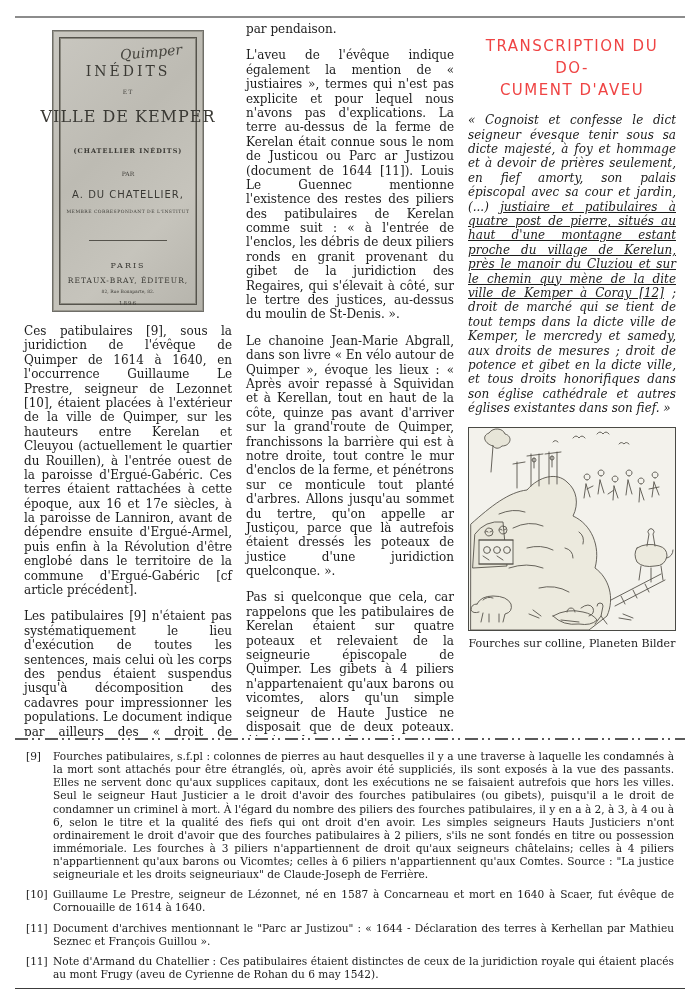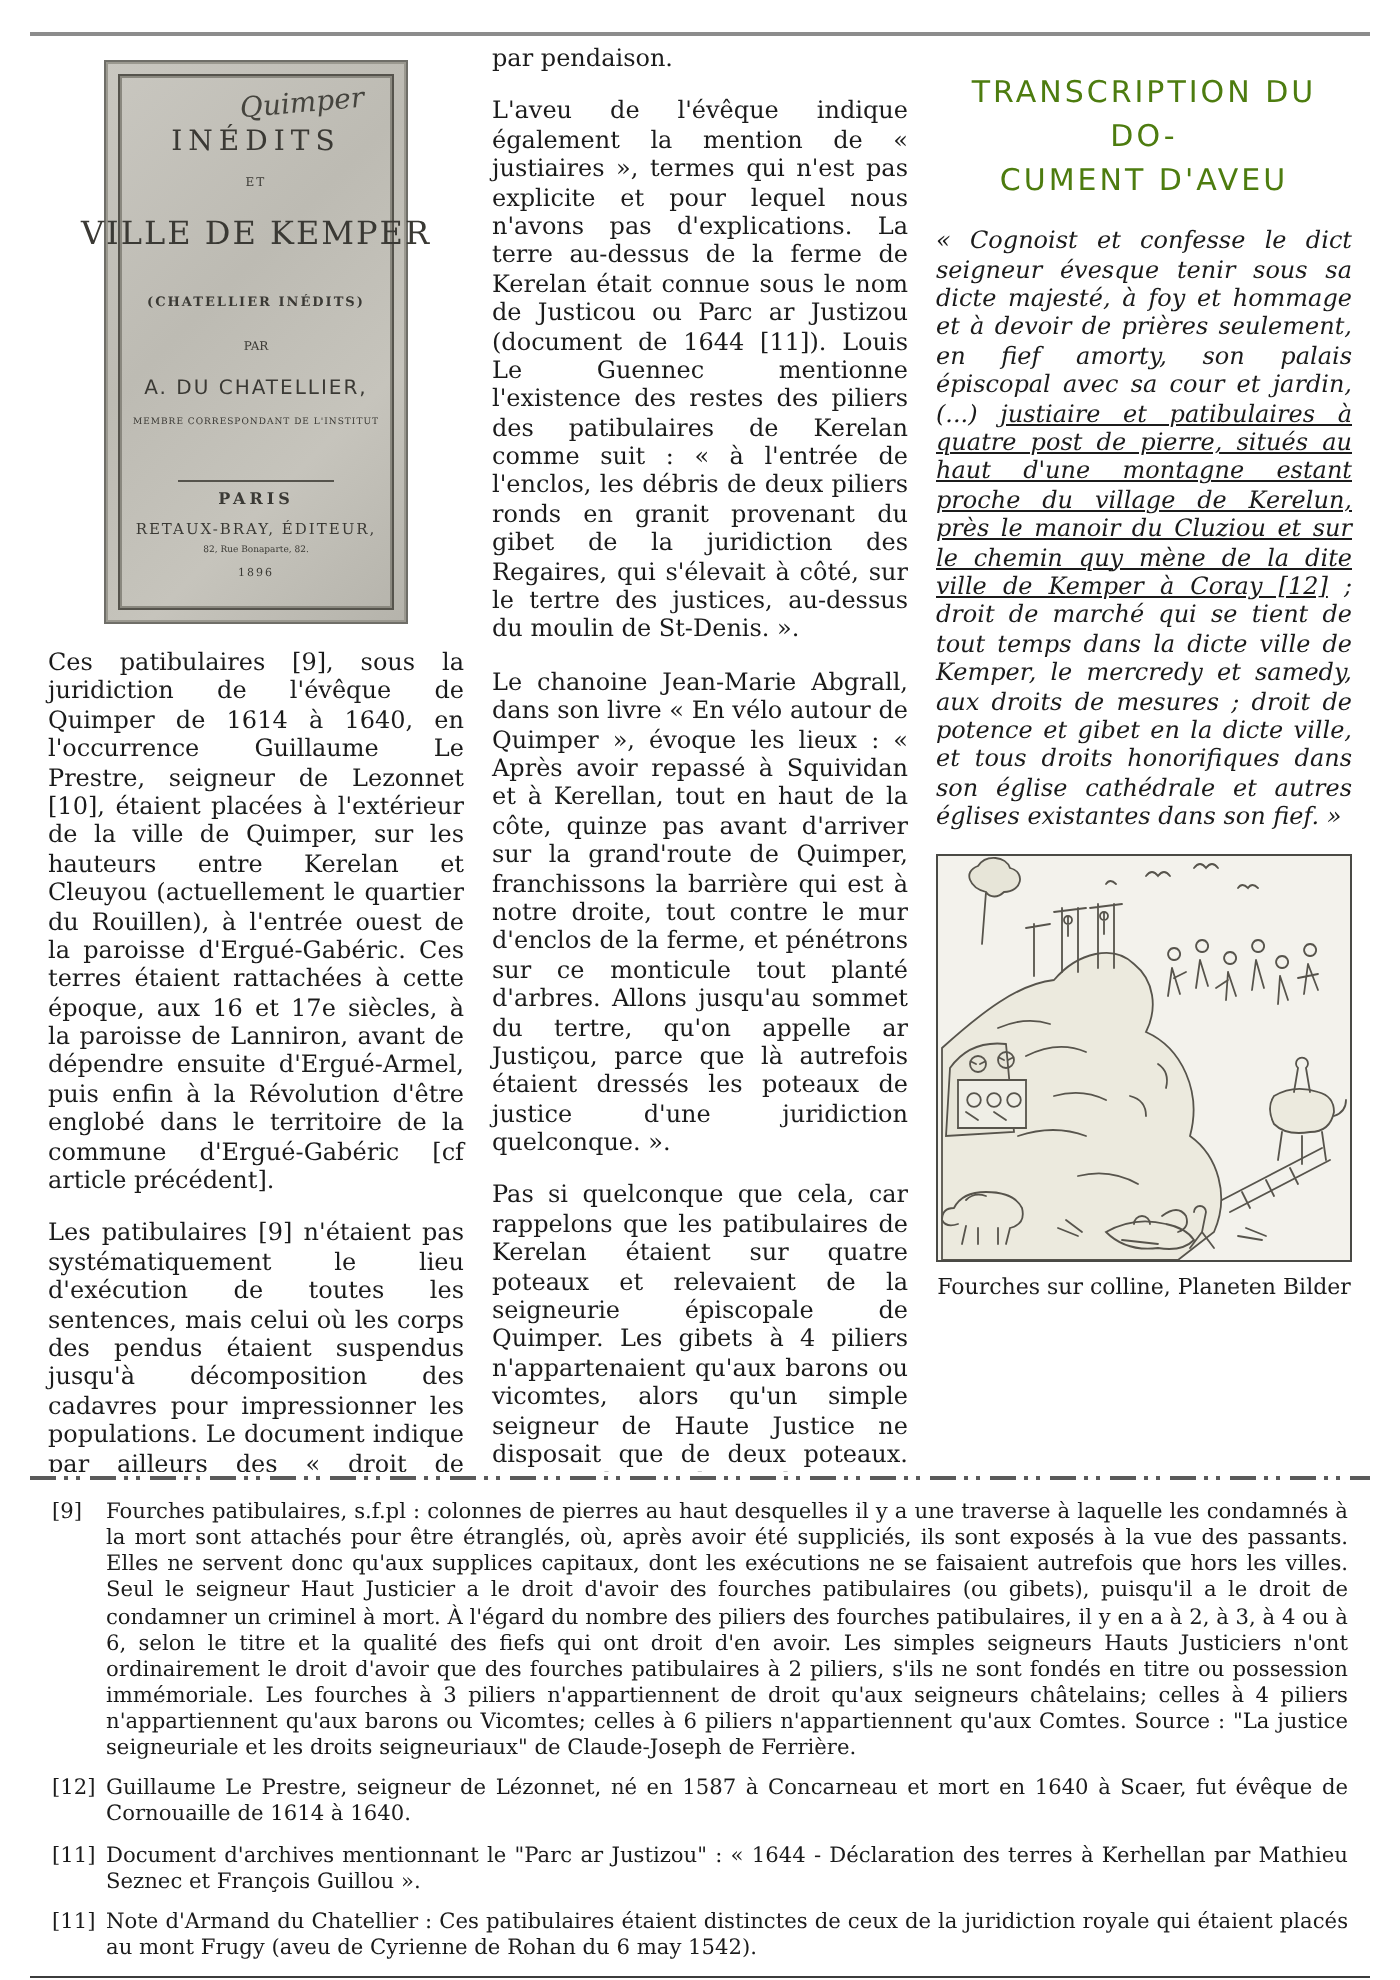--- a/index.html
+++ b/index.html
@@ -30,28 +30,28 @@
   .cv-hand{font-style:italic;font-size:14px;transform:rotate(-5deg);
     align-self:flex-end;margin:6px 14px 0 0;color:#45443e;}
   .cv-eveche{font-size:14px;letter-spacing:3px;margin-top:2px;}
   .cv-et{font-size:6px;letter-spacing:1px;margin-top:8px;}
   .cv-kemper{font-size:16px;letter-spacing:1px;margin-top:12px;white-space:nowrap;}
   .cv-docs{font-size:6.5px;font-weight:bold;letter-spacing:1px;margin-top:22px;}
   .cv-par{font-size:6px;margin-top:14px;}
   .cv-author{font-family:"DejaVu Sans",sans-serif;font-size:10px;letter-spacing:1px;margin-top:12px;white-space:nowrap;}
   .cv-authsub{font-size:4.5px;letter-spacing:.5px;margin-top:8px;}
   .cv-div{width:58%;border-top:1px solid #55534c;margin-top:26px;}
-  .cv-paris{font-size:8px;font-weight:bold;letter-spacing:2px;margin-top:4px;}
+  .cv-paris{font-size:8px;font-weight:normal;letter-spacing:2px;margin-top:20px;}
   .cv-pub{font-size:7.5px;letter-spacing:1px;margin-top:5px;white-space:nowrap;}
   .cv-addr{font-size:4.5px;margin-top:4px;}
   .cv-year{font-size:5.5px;margin-top:6px;letter-spacing:1px;}
   
   .handhead{
     font-family:"DejaVu Sans",sans-serif;font-size:15px;line-height:1.45;
-    letter-spacing:1.5px;text-align:center;margin:14px 0 12px 0;color:#4d7c0f;
+    letter-spacing:1.5px;text-align:center;margin:14px 0 12px 0;color:#ef4444;
   }
   .intro{margin-bottom:12px;}
   .quote{font-style:italic;}
   .quote .ul{text-decoration:underline;}
   .figure{margin-top:10px;}
   .engraving{display:block;width:100%;height:204px;border:1px solid #4a4a45;
     background:#f4f3ee;box-sizing:border-box;}
   .caption{text-align:center;font-size:11px;margin-top:6px;}
   
   .dashsep{
@@ -168,21 +168,21 @@
   </div>
 
   <div class="dashsep"></div>
 
   <div class="footnotes">
     <div class="fn">
       <span class="fn-num">[9]</span>
       <span class="fn-text">Fourches patibulaires, s.f.pl : colonnes de pierres au haut desquelles il y a une traverse à laquelle les condamnés à la mort sont attachés pour être étranglés, où, après avoir été suppliciés, ils sont exposés à la vue des passants. Elles ne servent donc qu'aux supplices capitaux, dont les exécutions ne se faisaient autrefois que hors les villes. Seul le seigneur Haut Justicier a le droit d'avoir des fourches patibulaires (ou gibets), puisqu'il a le droit de condamner un criminel à mort. À l'égard du nombre des piliers des fourches patibulaires, il y en a à 2, à 3, à 4 ou à 6, selon le titre et la qualité des fiefs qui ont droit d'en avoir. Les simples seigneurs Hauts Justiciers n'ont ordinairement le droit d'avoir que des fourches patibulaires à 2 piliers, s'ils ne sont fondés en titre ou possession immémoriale. Les fourches à 3 piliers n'appartiennent de droit qu'aux seigneurs châtelains; celles à 4 piliers n'appartiennent qu'aux barons ou Vicomtes; celles à 6 piliers n'appartiennent qu'aux Comtes. Source : "La justice seigneuriale et les droits seigneuriaux" de Claude-Joseph de Ferrière.</span>
     </div>
     <div class="fn">
-      <span class="fn-num">[12]</span>
+      <span class="fn-num">[10]</span>
       <span class="fn-text">Guillaume Le Prestre, seigneur de Lézonnet, né en 1587 à Concarneau et mort en 1640 à Scaer, fut évêque de Cornouaille de 1614 à 1640.</span>
     </div>
     <div class="fn">
       <span class="fn-num">[11]</span>
       <span class="fn-text">Document d'archives mentionnant le "Parc ar Justizou" : « 1644 - Déclaration des terres à Kerhellan par Mathieu Seznec et François Guillou ».</span>
     </div>
     <div class="fn">
       <span class="fn-num">[11]</span>
       <span class="fn-text">Note d'Armand du Chatellier : Ces patibulaires étaient distinctes de ceux de la juridiction royale qui étaient placés au mont Frugy (aveu de Cyrienne de Rohan du 6 may 1542).</span>
     </div>

